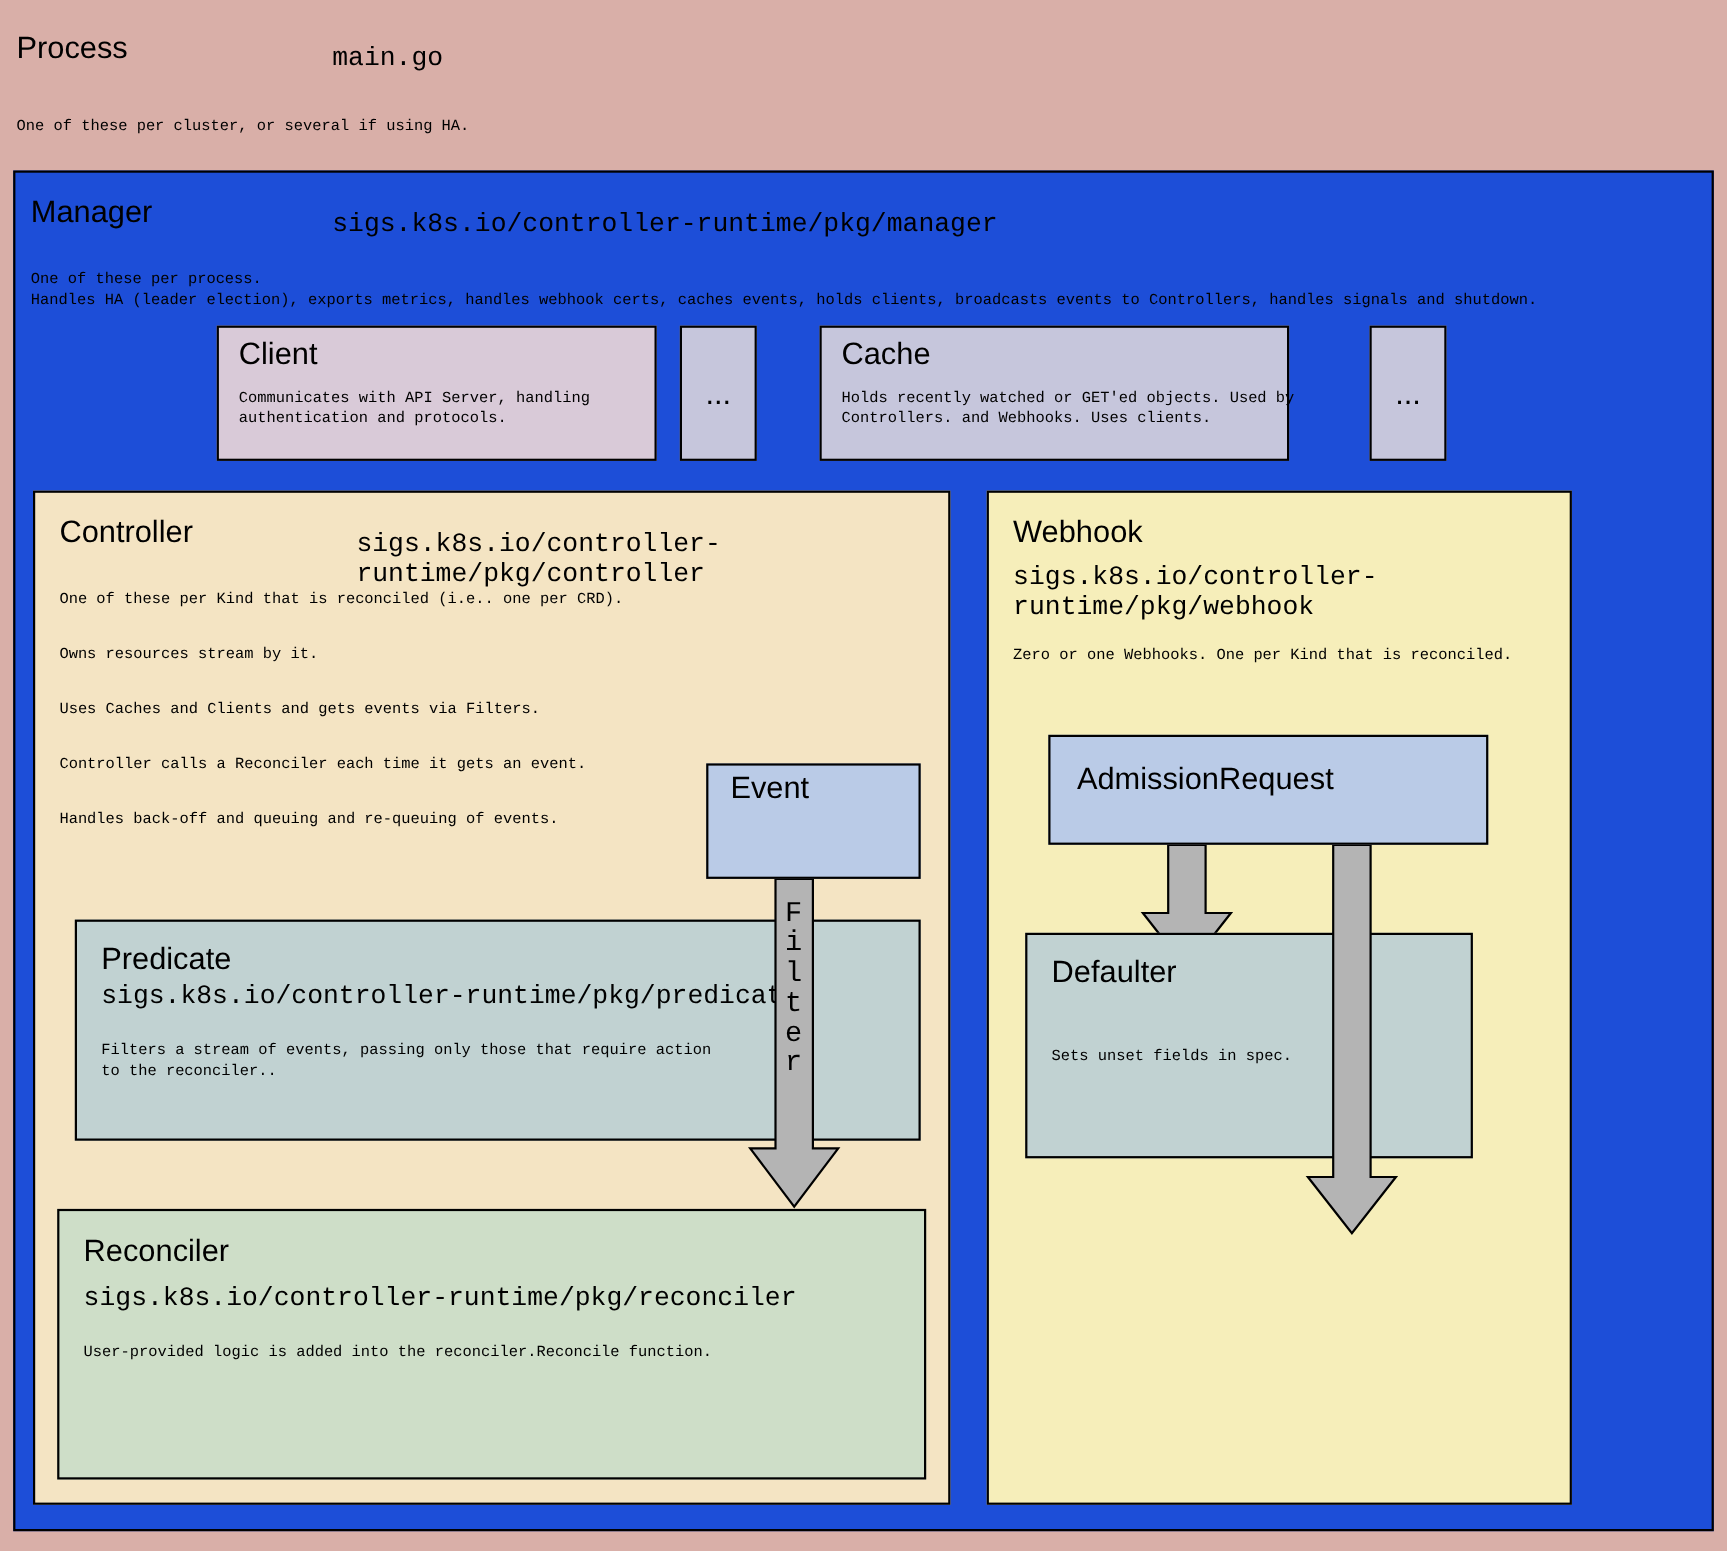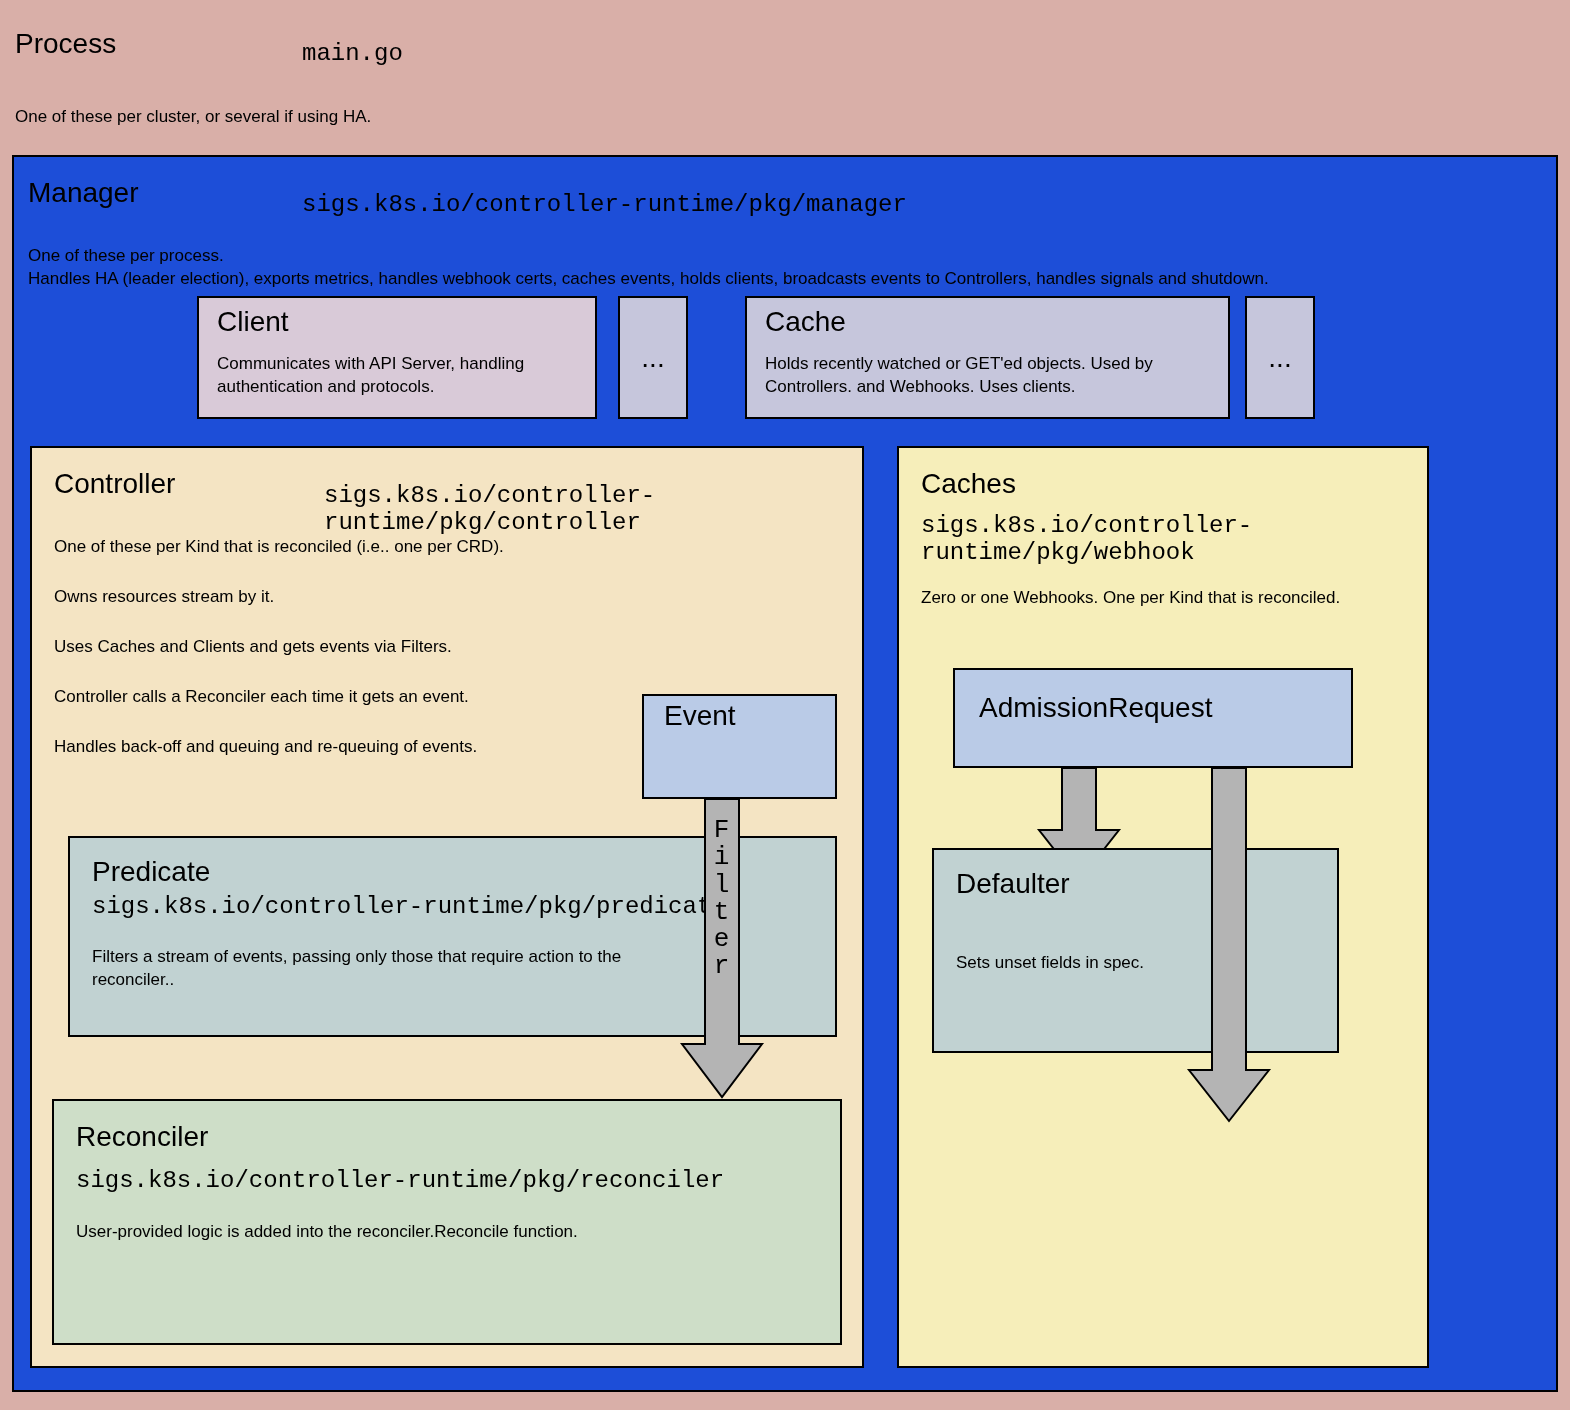--- a/index.html
+++ b/index.html
@@ -10,21 +10,21 @@
     background: #d9afa8;
     width: 1570px;
     height: 1410px;
     position: relative;
     overflow: hidden;
   }
   .mono { font-family: "Courier New", Courier, monospace; }
   .box { position: absolute; border: 2px solid #000; }
   .title-lg { font-size: 28px; font-weight: 400; }
   .title-md { font-size: 28px; font-weight: 400; }
-  .desc { font-size: 17px; line-height: 1.35; }
+  .desc { font-size: 14px; line-height: 1.35; font-family: Liberation Mono, monospace; }
   .pkg { font-size: 24px; }
 </style>
 </head>
 <body>
 
 <div class="title-lg" style="position:absolute; left:15px; top:28px;"><span>Process</span></div>
 <div class="mono pkg" style="position:absolute; left:302px; top:40px;"><span>main.go</span></div>
 <div class="desc" style="position:absolute; left:15px; top:106px;"><span>One of these per cluster, or several if using HA.</span></div>
 
 <div class="box" style="left:12px; top:155px; width:1546px; height:1237px; background:#1d4ed8;">
@@ -37,21 +37,21 @@
 
   <div class="box" style="left:183px; top:139px; width:400px; height:123px; background:#d9cad8;">
     <div class="title-lg" style="position:absolute; left:18px; top:8px;"><span>Client</span></div>
     <div class="desc" style="position:absolute; left:18px; top:55px; width:370px;"><span>Communicates with API Server, handling authentication and protocols.</span></div>
   </div>
 
   <div class="box" style="left:604px; top:139px; width:70px; height:123px; background:#c6c6dc; display:flex; align-items:center; justify-content:center;">
     <span class="title-lg">...</span>
   </div>
 
-  <div class="box" style="left:731px; top:139px; width:485px; height:123px; background:#c6c6dc;">
+  <div class="box" style="left:731px; top:139px; width:427px; height:123px; background:#c6c6dc;">
     <div class="title-lg" style="position:absolute; left:18px; top:8px;"><span>Cache</span></div>
     <div class="desc" style="position:absolute; left:18px; top:55px; width:450px;"><span>Holds recently watched or GET'ed objects.   Used by Controllers. and Webhooks.  Uses clients.</span></div>
   </div>
 
   <div class="box" style="left:1231px; top:139px; width:70px; height:123px; background:#c6c6dc; display:flex; align-items:center; justify-content:center;">
     <span class="title-lg">...</span>
   </div>
 
   <div class="box" style="left:16px; top:289px; width:834px; height:922px; background:#f4e4c3;">
     <div class="title-lg" style="position:absolute; left:22px; top:20px;"><span>Controller</span></div>
@@ -83,21 +83,21 @@
     </div>
 
     <div class="box" style="left:20px; top:651px; width:790px; height:246px; background:#cedec8;">
       <div class="title-lg" style="position:absolute; left:22px; top:20px;"><span>Reconciler</span></div>
       <div class="mono pkg" style="position:absolute; left:22px; top:66px;"><span>sigs.k8s.io/controller-runtime/pkg/reconciler</span></div>
       <div class="desc" style="position:absolute; left:22px; top:120px; width:740px;"><span>User-provided logic is added into the reconciler.Reconcile function.</span></div>
     </div>
   </div>
 
   <div class="box" style="left:883px; top:289px; width:532px; height:922px; background:#f6eeba;">
-    <div class="title-lg" style="position:absolute; left:22px; top:20px;"><span>Caches</span></div>
+    <div class="title-lg" style="position:absolute; left:22px; top:20px;"><span>Webhook</span></div>
     <div class="mono pkg" style="position:absolute; left:22px; top:64px;"><span>sigs.k8s.io/controller-runtime/pkg/webhook</span></div>
     <div class="desc" style="position:absolute; left:22px; top:139px; width:460px;"><span>Zero or one Webhooks.  One per Kind that is reconciled.</span></div>
 
     <div class="box" style="left:54px; top:220px; width:400px; height:100px; background:#bacbe7; display:flex; align-items:flex-start; padding:22px 24px;">
       <span class="title-md">AdmissionRequest</span>
     </div>
 
     <div style="position:absolute; left:135px; top:320px; width:90px; height:115px;">
       <svg width="90" height="115" viewBox="0 0 90 115">
         <path d="M 28 0 L 28 62 L 5 62 L 45 113 L 85 62 L 62 62 L 62 0 Z" fill="#b4b4b4" stroke="#000" stroke-width="2"></path>

